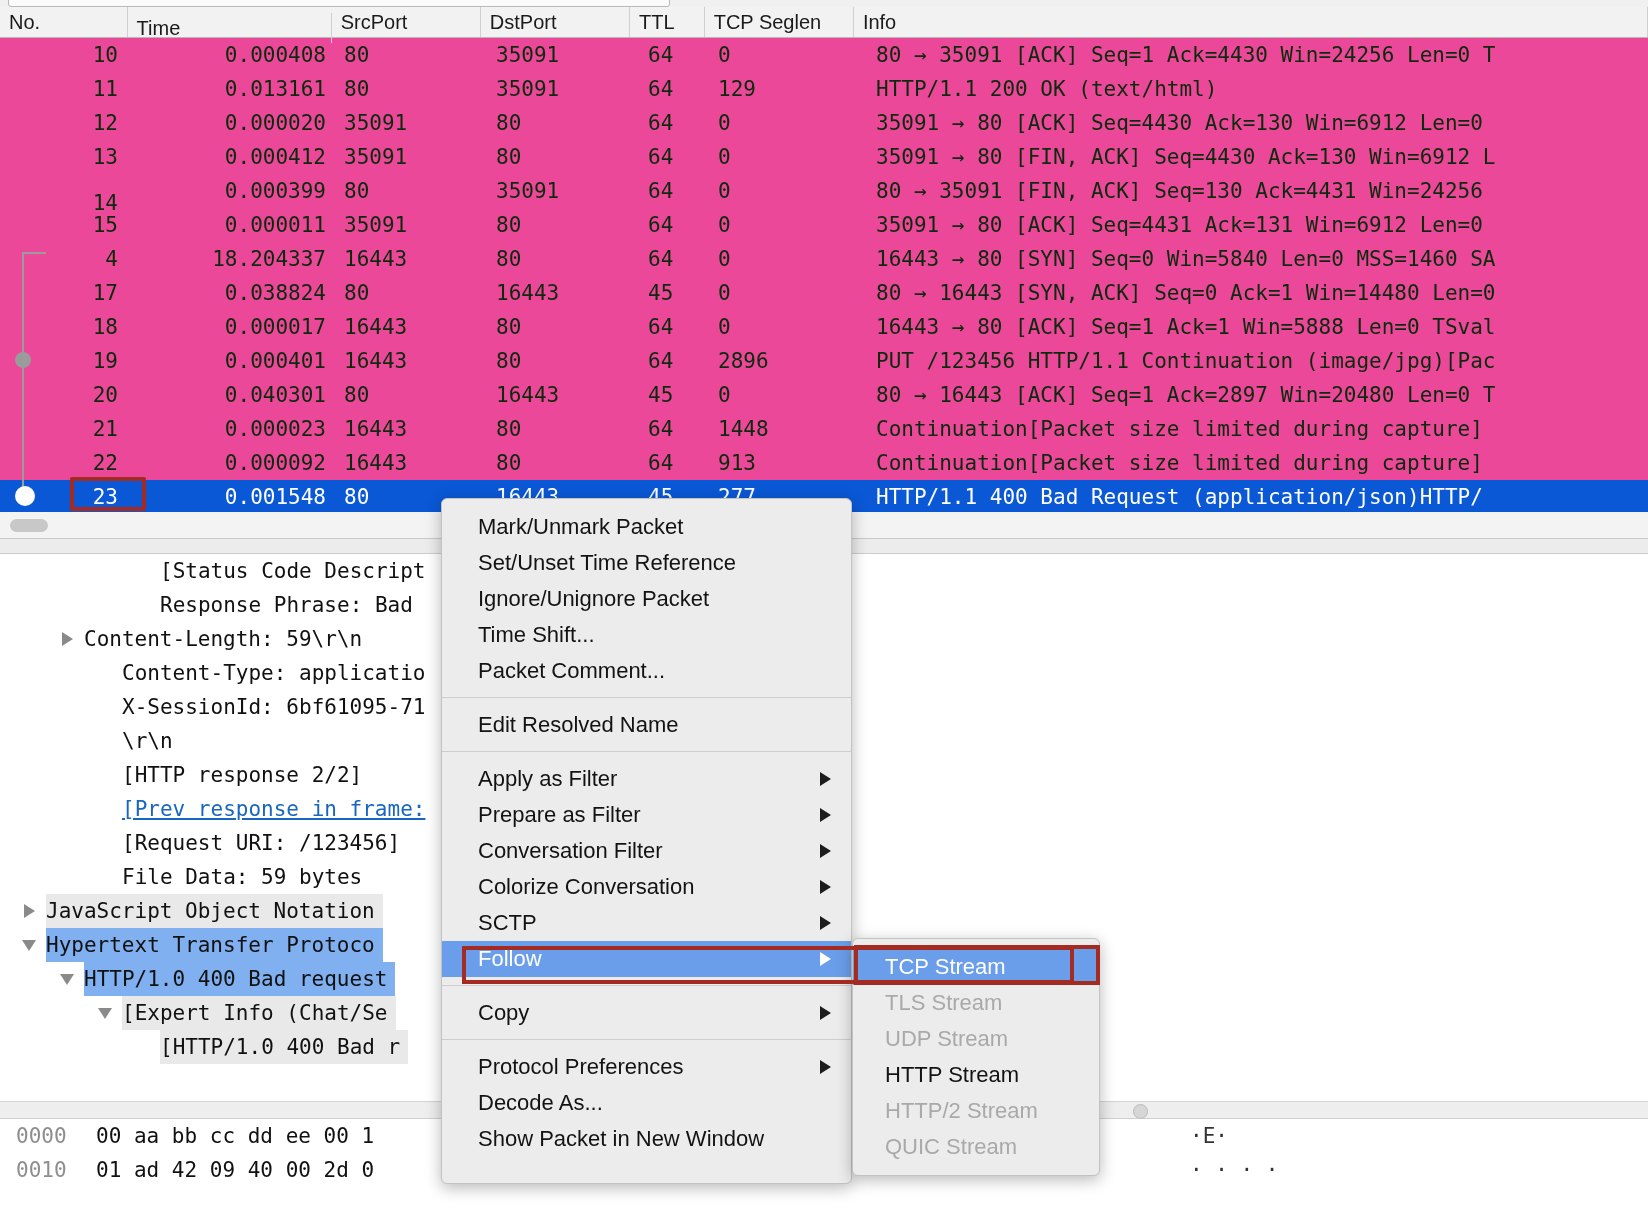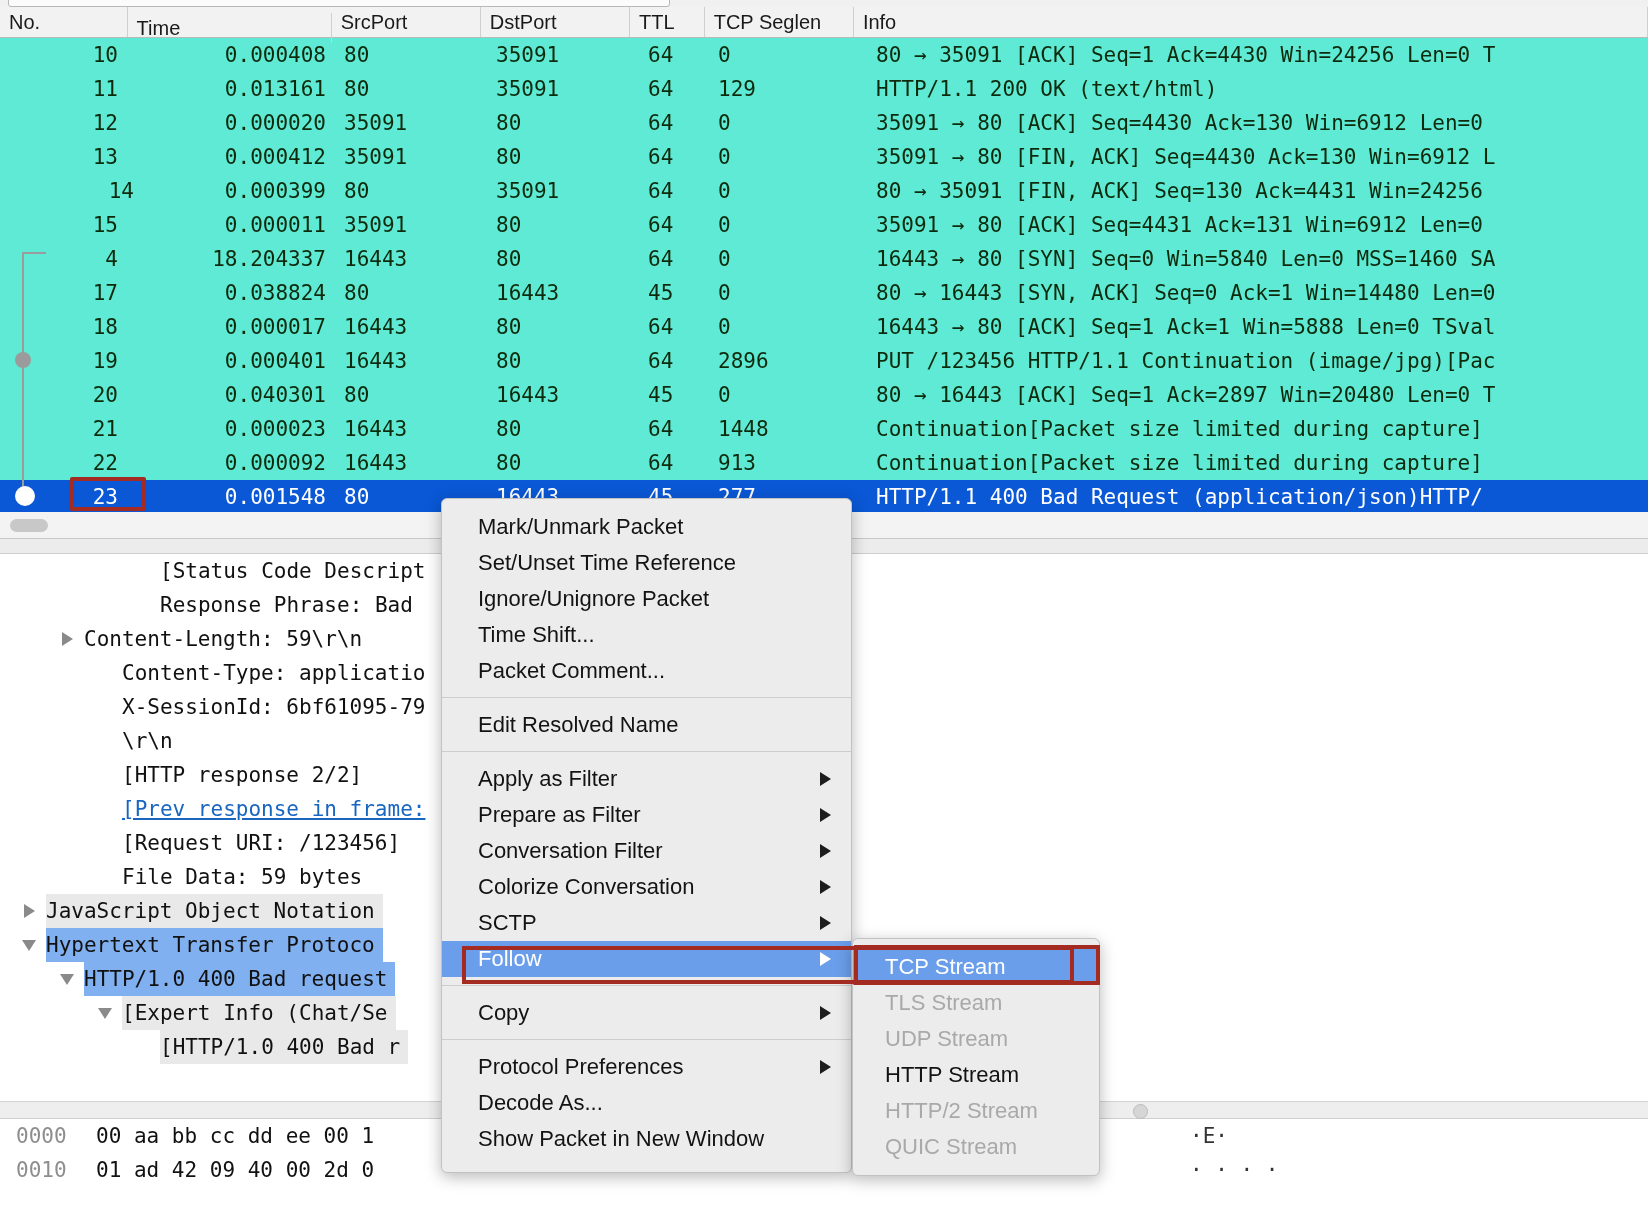--- a/index.html
+++ b/index.html
@@ -9,21 +9,21 @@
     font-family:"Liberation Sans", sans-serif;
     -webkit-font-smoothing:antialiased;
   }
 
   
   .mono{font-family:"DejaVu Sans Mono","Liberation Mono",monospace;}
 
   
   #packet-list{
     position:absolute;left:0;top:0;width:1648px;height:512px;
-    background:#5eead4;overflow:hidden;
+    background:#ec4899;overflow:hidden;
   }
   #pl-topedge{
     position:absolute;left:0;top:0;width:1648px;height:7px;
     background:#f0f0f0;border-bottom:1px solid #c9c9c9;
   }
   #pl-topedge:before{
     content:"";position:absolute;left:8px;top:-9px;width:660px;height:14px;
     border:1px solid #b8b8b8;border-radius:3px;background:#fbfbfb;
   }
   #pl-header{
@@ -128,21 +128,21 @@
   }
   .hrow .off{position:absolute;left:16px;color:#8e8e8e;}
   .hrow .bytes{position:absolute;left:96px;color:#111111;letter-spacing:0px;}
   .hrow .asc{position:absolute;left:1190px;color:#333333;}
 
   
   #ctx-menu{
     position:absolute;left:441px;top:498px;width:411px;
     background:#ececec;border:1px solid #c2c2c2;border-radius:6px;
     box-shadow:0 4px 16px rgba(0,0,0,.28);
-    padding:10px 0 5px 0;box-sizing:border-box;
+    padding:10px 0 16px 0;box-sizing:border-box;
     z-index:40;
   }
   .mi{
     position:relative;height:36px;line-height:36px;
     font-size:22px;color:#131313;padding-left:36px;white-space:nowrap;
   }
   .mi.hl{background:#6a9eea;color:#ffffff;}
   .mi .arrow{
     position:absolute;right:20px;top:50%;margin-top:-7px;
     width:0;height:0;border-left:11px solid #1d1d1d;
@@ -222,21 +222,21 @@
       <div class="prow">
         <div class="c mono c-no" style="left: 0px; width: 130px; padding-right: 12px;">13</div>
         <div class="c mono c-time" style="left: 130px; width: 208px; padding-right: 12px;">0.000412</div>
         <div class="c mono c-src" style="left: 338px; width: 152px; padding-left: 6px;">35091</div>
         <div class="c mono c-dst" style="left: 490px; width: 152px; padding-left: 6px;">80</div>
         <div class="c mono c-ttl" style="left: 642px; width: 76px; padding-left: 6px;">64</div>
         <div class="c mono c-seglen" style="left: 718px; width: 152px; padding-right: 12px;">0</div>
         <div class="c mono c-info" style="left: 870px; width: 810px; padding-left: 6px;">35091 → 80 [FIN, ACK] Seq=4430 Ack=130 Win=6912 L</div>
       </div>
       <div class="prow">
-        <div class="c mono c-no" style="left: 16px; width: 130px; padding-right: 12px;">14</div>
+        <div class="c mono c-no" style="left: 0px; width: 130px; padding-right: 12px; margin-top: 12px;">14</div>
         <div class="c mono c-time" style="left: 130px; width: 208px; padding-right: 12px;">0.000399</div>
         <div class="c mono c-src" style="left: 338px; width: 152px; padding-left: 6px;">80</div>
         <div class="c mono c-dst" style="left: 490px; width: 152px; padding-left: 6px;">35091</div>
         <div class="c mono c-ttl" style="left: 642px; width: 76px; padding-left: 6px;">64</div>
         <div class="c mono c-seglen" style="left: 718px; width: 152px; padding-right: 12px;">0</div>
         <div class="c mono c-info" style="left: 870px; width: 810px; padding-left: 6px;">80 → 35091 [FIN, ACK] Seq=130 Ack=4431 Win=24256</div>
       </div>
       <div class="prow">
         <div class="c mono c-no" style="left: 0px; width: 130px; padding-right: 12px;">15</div>
         <div class="c mono c-time" style="left: 130px; width: 208px; padding-right: 12px;">0.000011</div>
@@ -344,21 +344,21 @@
       <div class="drow">
         <div class="tw" style="left: 56px;">
           <div class="tri right"></div>
         </div>
         <div class="dtext mono" style="left: 84px; padding-right: 8px;">Content-Length: 59\r\n</div>
       </div>
       <div class="drow">
         <div class="dtext mono" style="left: 122px; padding-right: 8px;">Content-Type: applicatio</div>
       </div>
       <div class="drow">
-        <div class="dtext mono" style="left: 122px; padding-right: 8px;">X-SessionId: 6bf61095-79</div>
+        <div class="dtext mono" style="left: 122px; padding-right: 8px;">X-SessionId: 6bf61095-71</div>
       </div>
       <div class="drow">
         <div class="dtext mono" style="left: 122px; padding-right: 8px;">\r\n</div>
       </div>
       <div class="drow">
         <div class="dtext mono" style="left: 122px; padding-right: 8px;">[HTTP response 2/2]</div>
       </div>
       <div class="drow">
         <div class="dtext mono linktext" style="left: 122px; padding-right: 8px;">[Prev response in frame:</div>
       </div>

